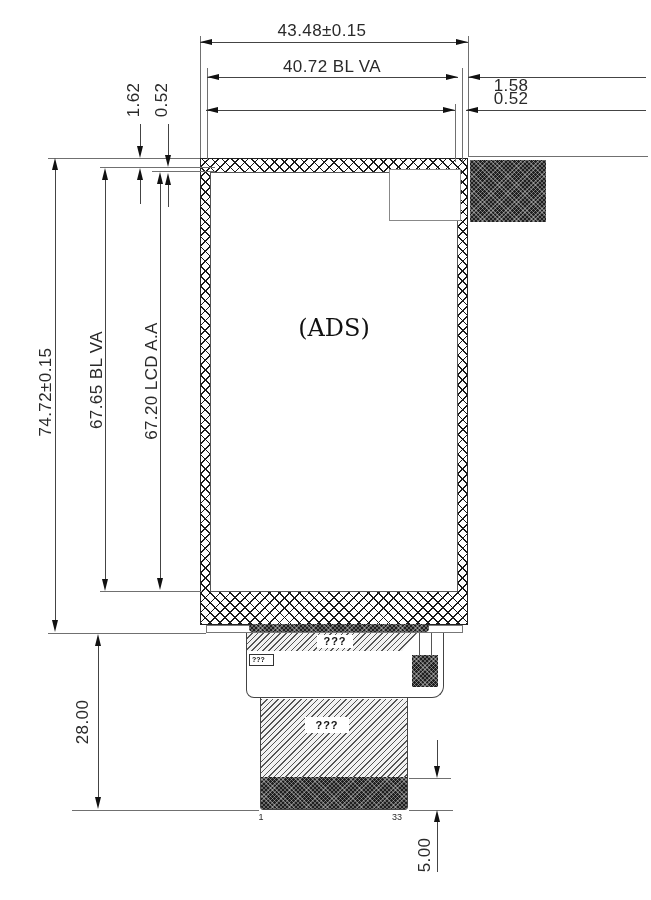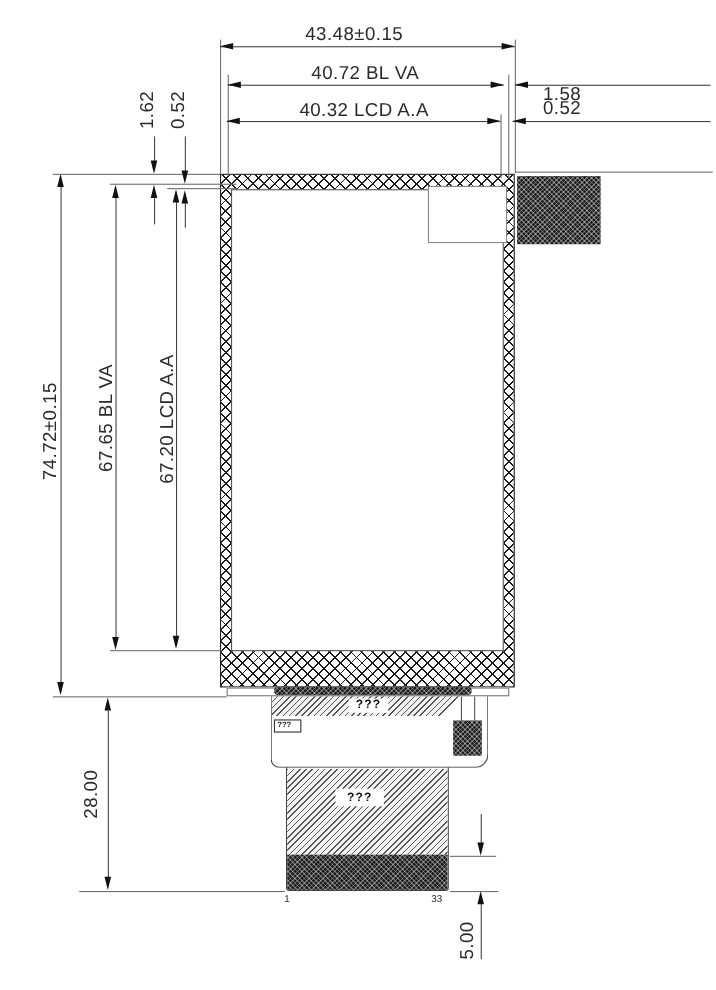--- a/index.html
+++ b/index.html
@@ -40,20 +40,21 @@
 <div class="canvas">
 
   <div class="panel xhatch">
     <div class="panel-inner"></div>
   </div>
   <div style="position:absolute;left:389px;top:169px;width:72px;height:52px;border:1px solid #888;background:#fff;z-index:2;"></div>
   <div class="dark" style="position:absolute;left:470px;top:160px;width:76px;height:62px;z-index:1;"></div>
   <div style="position:absolute;left:206px;top:625px;width:257px;height:8px;border:1px solid #777;background:#fff;z-index:4;"></div>
 
   <div class="ptxt">
+    <div>(ADS)</div>
   </div>
 
   <div class="dark" style="position:absolute;left:249px;top:624px;width:180px;height:8px;border-radius:4px;z-index:5;"></div>
 
   <div style="position:absolute;left:246px;top:632px;width:198px;height:66px;border:1px solid #444;border-top:none;border-radius:0 0 12px 8px;background:#fff;z-index:3;">
     <div class="hatch" style="position:absolute;left:0;top:0;width:171px;height:19px;clip-path:polygon(0 0,100% 0,calc(100% - 16px) 100%,0 100%);"></div>
     <div class="mini" style="position:absolute;left:70px;top:3px;width:36px;height:13px;">???</div>
     <div style="position:absolute;left:2px;top:22px;width:25px;height:12px;border:1px solid #333;font-size:7px;font-weight:bold;line-height:10px;padding-left:2px;color:#111;">???</div>
     <div style="position:absolute;left:172px;top:1px;width:1px;height:24px;background:#555;"></div>
     <div style="position:absolute;left:184px;top:1px;width:1px;height:24px;background:#555;"></div>
@@ -119,21 +120,20 @@
   <div class="ar aU" style="left:157px;top:172px;"></div>
   <div class="ar aD" style="left:157px;top:578px;"></div>
   <div class="ar aU" style="left:95px;top:634px;"></div>
   <div class="ar aD" style="left:95px;top:797px;"></div>
   <div class="ar aD" style="left:434px;top:766px;"></div>
   <div class="ar aU" style="left:434px;top:810px;"></div>
 
   <div class="lbl" style="left:322px;top:31px;">43.48±0.15</div>
   <div class="lbl" style="left:332px;top:67px;">40.72 BL VA</div>
   <div class="lbl" style="left:511px;top:66px;margin-top:20px;">1.58</div>
-  <div class="lbl" style="left:331px;top:100px;">40.32 LCD A.A</div>
   <div class="lbl" style="left:511px;top:99px;">0.52</div>
   <div class="lbl rot" style="left:134px;top:100px;">1.62</div>
   <div class="lbl rot" style="left:162px;top:100px;">0.52</div>
   <div class="lbl rot" style="left:46px;top:392px;">74.72±0.15</div>
   <div class="lbl rot" style="left:97px;top:380px;">67.65 BL VA</div>
   <div class="lbl rot" style="left:152px;top:381px;">67.20 LCD A.A</div>
   <div class="lbl rot" style="left:83px;top:722px;">28.00</div>
   <div class="lbl rot" style="left:425px;top:855px;">5.00</div>
 
 </div>

